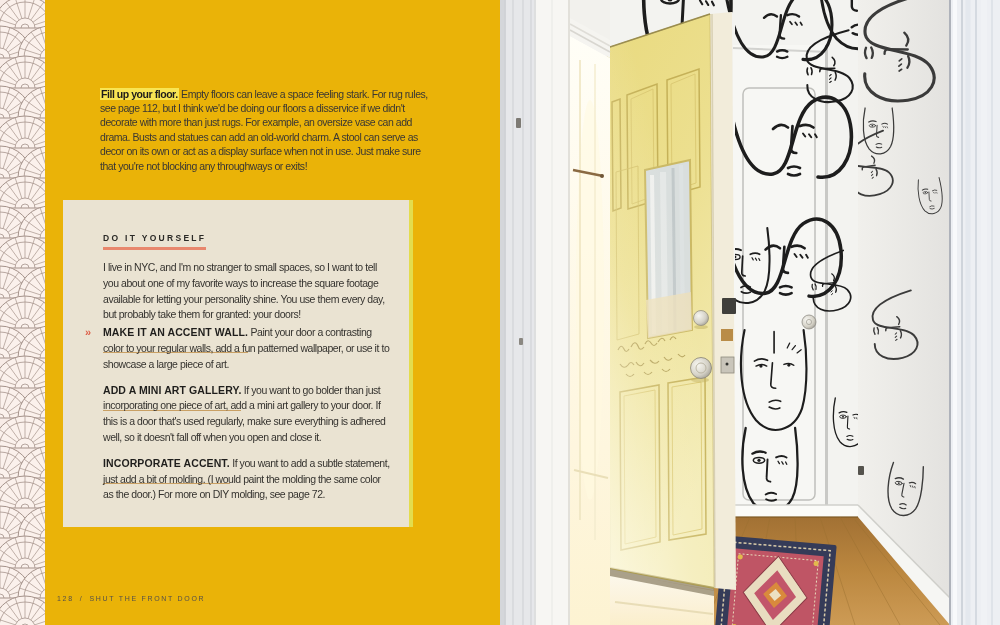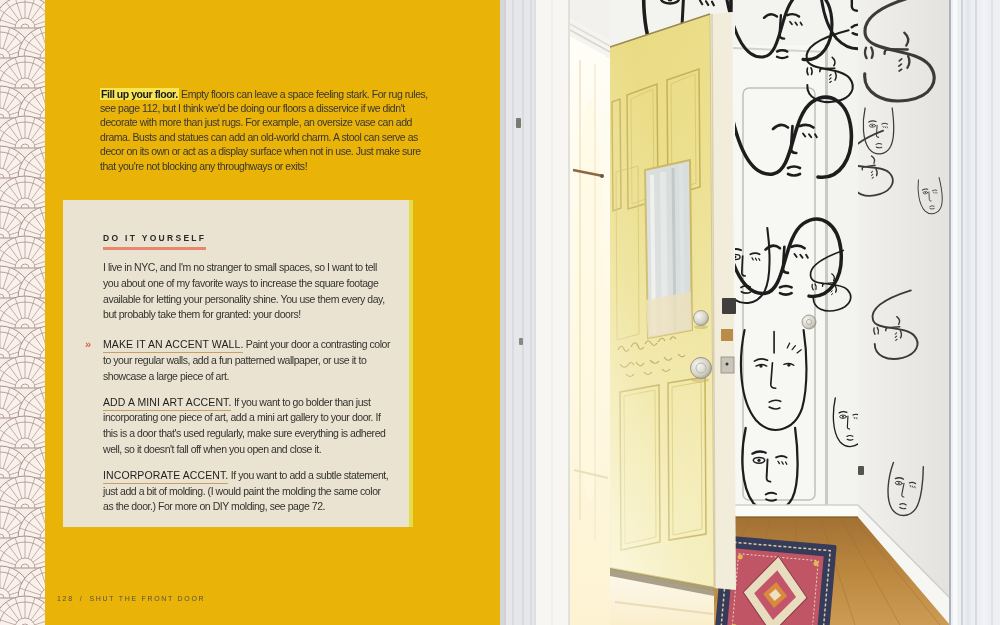--- a/index.html
+++ b/index.html
@@ -7,25 +7,25 @@
           font-family:"Liberation Sans","DejaVu Sans",sans-serif;color:#2e2c29;}
   
   .deco-strip{position:absolute;left:0;top:0;width:45px;height:625px;}
   .intro{position:absolute;left:100px;top:76px;width:332px;font-size:10.5px;line-height:14.4px;
          letter-spacing:-0.45px;color:#3a3733;}
   .intro mark{background:#f8e553;font-weight:bold;color:#1d1c1a;padding:0 1px;}
   .diy-box{position:absolute;left:63px;top:200px;width:350px;height:327px;box-sizing:border-box;
            background:#eae3d2;border-right:4px solid #e3dd4d;padding:21px 16px 0 40px;}
   .box-header{display:inline-block;margin:12px 0 10px 0;font-size:8.5px;font-weight:bold;
               letter-spacing:2.3px;color:#2b2a27;border-bottom:3px solid #e8876d;padding-bottom:4px;}
-  .box-intro{margin:0 0 14px 0;font-size:10.5px;line-height:15.8px;letter-spacing:-0.45px;color:#35332f;}
+  .box-intro{margin:0 0 2px 0;font-size:10.5px;line-height:15.8px;letter-spacing:-0.45px;color:#35332f;}
   .tip{position:relative;margin:0 0 10px 0;font-size:10.5px;line-height:15.8px;
        letter-spacing:-0.45px;color:#35332f;}
-  .tip-title{font-weight:normal;color:#1f1e1c;letter-spacing:0.1px;
-             border-bottom:1.5px solid #c9a064;padding-bottom:2px;}
+  .tip-title{font-weight:bold;color:#1f1e1c;letter-spacing:0.1px;
+             border-bottom:1.5px solid #c9a064;padding-bottom:14px;}
   .tip-marker{position:absolute;left:-18px;top:0;color:#dd5f48;font-weight:bold;font-size:11px;}
   .page-footer{position:absolute;left:57px;top:595px;font-size:7px;letter-spacing:1.7px;
                color:#55504a;white-space:nowrap;}
   .page-footer span{margin-right:6px;}
   
   .photo{position:absolute;left:500px;top:0;width:500px;height:625px;margin:0;}
 </style>
 </head>
 <body>
 
@@ -52,21 +52,21 @@
 
   <p class="intro"><mark>Fill up your floor.</mark><span> Empty floors can leave a space feeling stark. For rug rules, see page 112, but I think we'd be doing our floors a disservice if we didn't decorate with more than just rugs. For example, an oversize vase can add drama. Busts and statues can add an old-world charm. A stool can serve as decor on its own or act as a display surface when not in use. Just make sure that you're not blocking any throughways or exits!</span></p>
 
   <section class="diy-box">
     <h3 class="box-header">DO IT YOURSELF</h3>
     <p class="box-intro">I live in NYC, and I'm no stranger to small spaces, so I want to tell you about one of my favorite ways to increase the square footage available for letting your personality shine. You use them every day, but probably take them for granted: your doors!</p>
     <p class="tip">
       <span class="tip-marker">»</span><span class="tip-title">MAKE IT AN ACCENT WALL.</span><span> Paint your door a contrasting color to your regular walls, add a fun patterned wallpaper, or use it to showcase a large piece of art.</span>
     </p>
     <p class="tip">
-      <span class="tip-title">ADD A MINI ART ACCENT.</span><span> If you want to go bolder than just incorporating one piece of art, add a mini art gallery to your door. If this is a door that's used regularly, make sure everything is adhered well, so it doesn't fall off when you open and close it.</span>
+      <span class="tip-title">ADD A MINI ART GALLERY.</span><span> If you want to go bolder than just incorporating one piece of art, add a mini art gallery to your door. If this is a door that's used regularly, make sure everything is adhered well, so it doesn't fall off when you open and close it.</span>
     </p>
     <p class="tip">
       <span class="tip-title">INCORPORATE ACCENT.</span><span> If you want to add a subtle statement, just add a bit of molding. (I would paint the molding the same color as the door.) For more on DIY molding, see page 72.</span>
     </p>
   </section>
 
   <div class="page-footer">
     <span>128</span><span>/</span><span>SHUT THE FRONT DOOR</span>
   </div>
 

